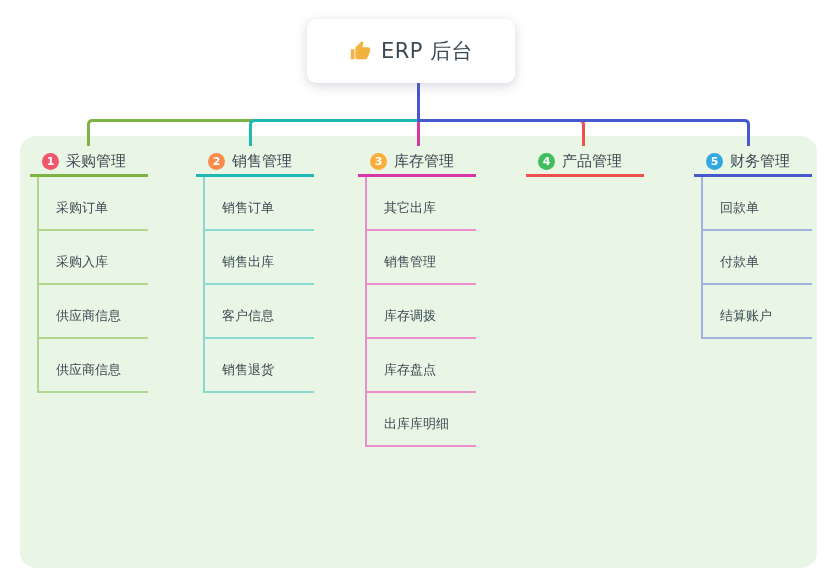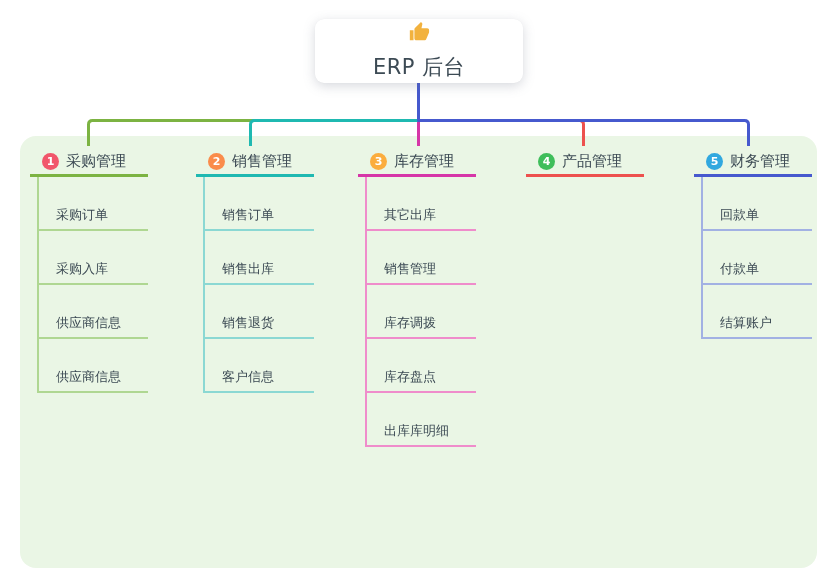--- a/index.html
+++ b/index.html
@@ -10,39 +10,39 @@
          background:var(--panel,#EAF6E5);border-radius:16px;}
 
   .connectors{position:absolute;left:0;top:0;width:839px;height:588px;pointer-events:none;}
   .connectors path{fill:none;stroke-width:3;stroke-linejoin:round;}
   .ln-g{stroke:var(--g,#7CB342);}
   .ln-t{stroke:var(--t,#1FB9B1);}
   .ln-r{stroke:var(--r,#ED514E);}
   .ln-b{stroke:var(--b,#4659CE);}
   .ln-m{stroke:var(--m,#D636A8);}
 
-  .root-card{position:absolute;left:315px;top:19px;width:208px;height:64px;background:#fff;
+  .root-card{position:absolute;left:307px;top:19px;width:208px;height:64px;background:#fff;
              border-radius:9px;box-shadow:0 3px 12px rgba(110,120,135,.28),0 0 1px rgba(0,0,0,.05);
-             display:flex;align-items:center;justify-content:center;gap:10px;cursor:default;flex-direction:column;}
+             display:flex;align-items:center;justify-content:center;gap:10px;cursor:default;}
   .root-label{font-size:21px;font-weight:500;color:var(--text,#3C4A54);letter-spacing:.5px;white-space:nowrap;}
 
   .branch{position:absolute;top:148px;width:118px;}
   .branch-1{left:30px;} .branch-2{left:196px;} .branch-3{left:358px;}
   .branch-4{left:526px;} .branch-5{left:694px;}
 
   .branch-header{box-sizing:border-box;height:29px;display:flex;align-items:center;gap:7px;
                  padding-left:12px;border-bottom:3px solid var(--c,#999);}
   .badge{width:17px;height:17px;border-radius:50%;background:var(--bdg,#888);color:#fff;
          font-size:11px;font-weight:bold;line-height:1;display:flex;align-items:center;
          justify-content:center;flex:0 0 auto;}
   .branch-title{font-size:15px;font-weight:500;color:var(--text,#3C4A54);white-space:nowrap;font-family:Liberation Mono, monospace;}
 
   .children{margin-left:7px;border-left:2px solid var(--cl,#ccc);}
   .child{box-sizing:border-box;height:54px;display:flex;align-items:flex-end;
-         padding:0 0 5px 17px;border-bottom:2px solid var(--cl,#ccc);
+         padding:0 0 12px 17px;border-bottom:2px solid var(--cl,#ccc);
          font-size:13px;color:var(--text,#3C4A54);white-space:nowrap;}
 </style>
 </head>
 <body>
 
 <div class="stage" style="--text: #3C4A54; --panel: #EAF6E5;">
 
   <div class="panel"></div>
 
   <svg class="connectors" viewBox="0 0 839 588" style="--g: #7CB342; --t: #1FB9B1; --r: #ED514E; --b: #4659CE; --m: #D636A8;">
@@ -74,22 +74,22 @@
   </div>
 
   <div class="branch branch-2" style="--c: #1FB9B1; --cl: #8BD8D3; --bdg: #FA8C4B;">
     <div class="branch-header">
       <span class="badge">2</span>
       <span class="branch-title">销售管理</span>
     </div>
     <div class="children">
       <div class="child">销售订单</div>
       <div class="child">销售出库</div>
+      <div class="child">客户信息</div>
       <div class="child">销售退货</div>
-      <div class="child">客户信息</div>
     </div>
   </div>
 
   <div class="branch branch-3" style="--c: #D636A8; --cl: #EF8CCB; --bdg: #FBAD3E;">
     <div class="branch-header">
       <span class="badge">3</span>
       <span class="branch-title">库存管理</span>
     </div>
     <div class="children">
       <div class="child">其它出库</div>

